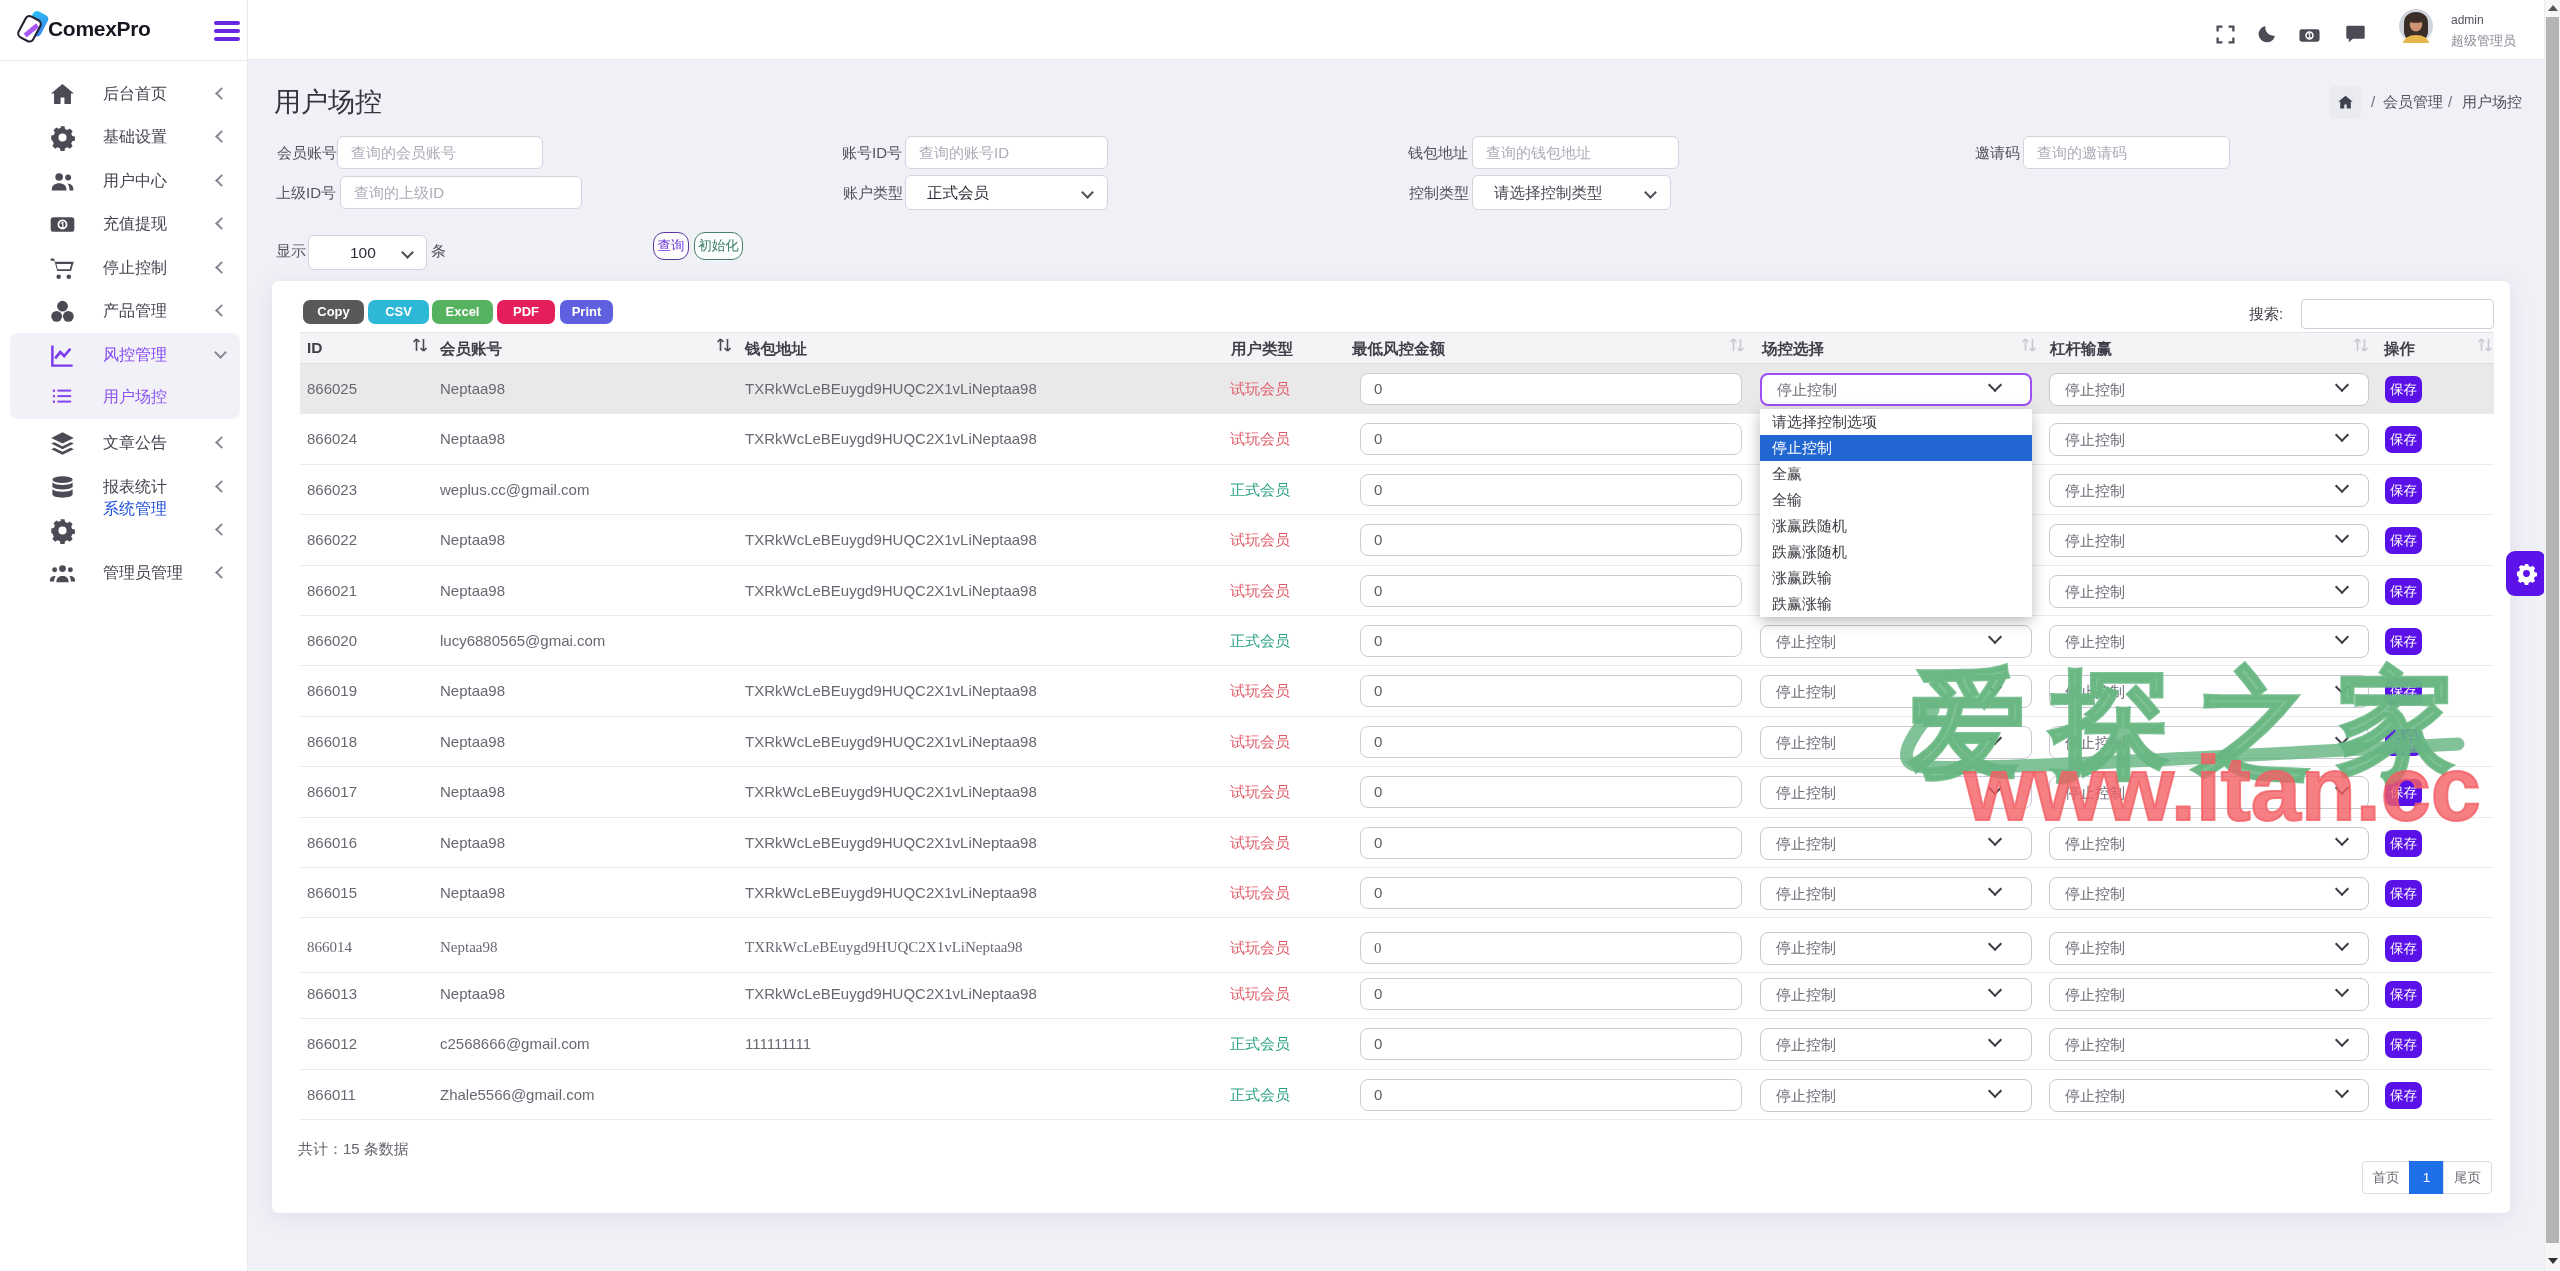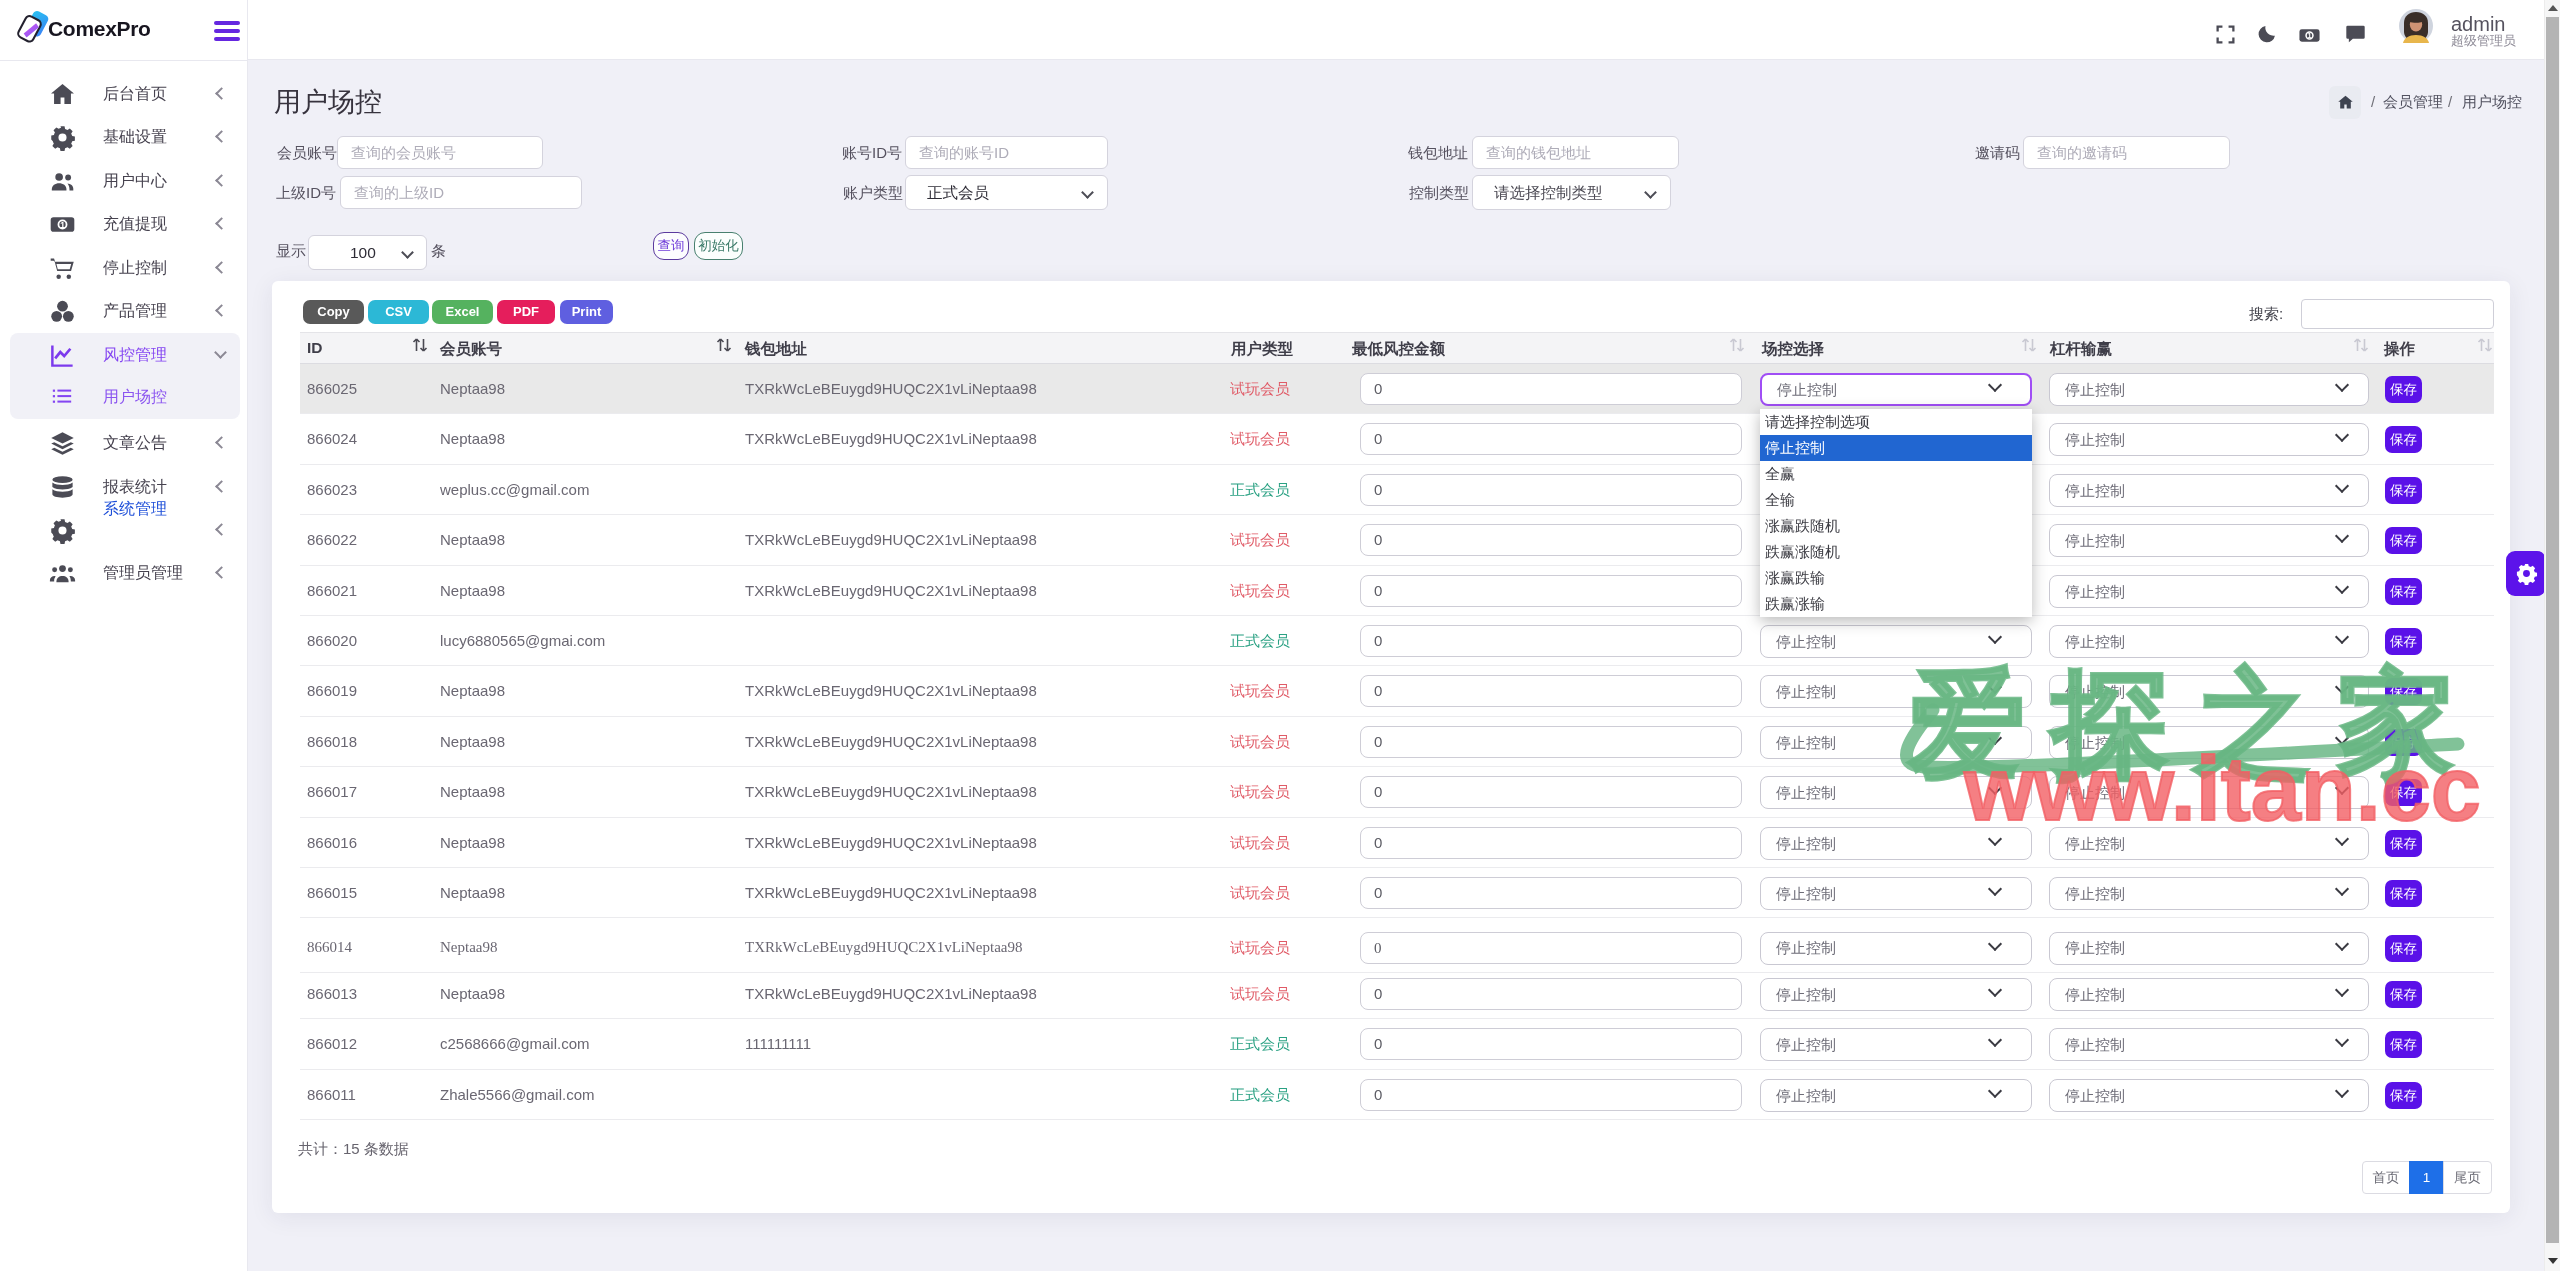--- a/index.html
+++ b/index.html
@@ -20,21 +20,21 @@
 .c-wal{position:absolute;left:445px;font-size:15px;color:#6a6772}
 .c-typ{position:absolute;left:930px;font-size:15px}
 .red{color:#e05a66}.grn{color:#2aa183}
 .c-inp{position:absolute;left:1060px;top:9px;width:382px;height:32px;background:#fff;border:1px solid #cecdd6;border-radius:8px;font-size:15px;color:#5c5c64;line-height:30px;padding-left:13px}
 .c-sel{position:absolute;top:9px;height:33px;background:#fff;border:1px solid #c9c8d2;border-radius:8px;font-size:15px;color:#6e6d78;line-height:31px;padding-left:15px}
 .s1{left:1460px;width:272px}
 .s2{left:1749px;width:320px}
 .sv{position:absolute;left:2085px;top:12px;width:37px;height:27px;background:#5a11e8;border-radius:7px;color:#fff;font-size:13.5px;text-align:center;line-height:27px}
 .selchev{position:absolute;top:16px;width:10px;height:10px;border-right:2px solid #3a3a42;border-bottom:2px solid #3a3a42;transform:rotate(45deg)}
 #ddpanel{left:1760px;top:409px;width:272px;height:208px;background:#fff;box-shadow:0 4px 14px rgba(0,0,0,.28);z-index:40}
-.ddopt{position:absolute;left:0;width:272px;height:26px;font-size:15px;color:#3d3d44;line-height:26px;padding-left:5px}
+.ddopt{position:absolute;left:0;width:272px;height:26px;font-size:15px;color:#3d3d44;line-height:26px;padding-left:12px}
 .ddsel{background:#2166d1;color:#fff}
 #wm1{left:1908px;top:646px;font-size:118px;font-weight:bold;letter-spacing:25px;color:rgba(103,182,131,.85);-webkit-text-stroke:2.5px rgba(103,182,131,.85);z-index:50;white-space:nowrap}
 #wm2{left:1964px;top:738px;font-size:90px;font-weight:bold;color:rgba(243,95,100,.8);-webkit-text-stroke:2px rgba(243,95,100,.8);z-index:50;white-space:nowrap}
 #gear{left:2506px;top:551px;width:40px;height:45px;background:#5c13ea;border-radius:9px;z-index:60}
 #gearsvg{z-index:61}
 #sbar{left:2544px;top:0;width:16px;height:1271px;background:#f6f6f6;z-index:70;border-left:1px solid #ececec}
 #sthumb{position:absolute;left:1px;top:17px;width:13px;height:1226px;background:#b4b4b4}
 .pgbtn{position:absolute;top:1161px;height:33px;background:#fff;border:1px solid #dbdbe2;font-size:13.5px;color:#6b6b75;text-align:center;line-height:31px}
 </style></head><body>
 <div class="abs" id="topbar"></div>
@@ -157,21 +157,21 @@
 <svg class="abs" style="left:2345px;top:23px" width="21" height="21" viewBox="0 0 24 24">
     <path fill="#4b4b55" d="M3 3h18a1.5 1.5 0 0 1 1.5 1.5v12A1.5 1.5 0 0 1 21 18H9l-4.6 4V18H3a1.5 1.5 0 0 1-1.5-1.5v-12A1.5 1.5 0 0 1 3 3z"></path>
   </svg>
 <svg class="abs" style="left:2399px;top:9px" width="34" height="34" viewBox="0 0 34 34">
     <circle cx="17" cy="17" r="17" fill="#cfd4de"></circle>
     <path fill="#3a2e28" d="M5 14c0-7 5-11 12-11s12 4 12 11v9c0 3-2 6-4 7H9c-2-1-4-4-4-7z"></path>
     <ellipse cx="17" cy="15.5" rx="6.2" ry="7" fill="#cf9374"></ellipse>
     <path fill="#e8b64c" d="M4 34c1-5 6-8 13-8s12 3 13 8z"></path>
     <path fill="#3a2e28" d="M8 13c0-5 4-8 9-8s9 3 9 8l-1 6c-.4-2-1-5-2-6-2 1-9 1-13 0-1 1-1.6 4-2 6z"></path>
   </svg>
-<div class="abs" style="left:2451px;top:13px;font-size:20px;color:#55525e">admin</div>
+<div class="abs" style="left:2451px;top:13px;font-size:12px;color:#55525e">admin</div>
 <div class="abs" style="left:2451px;top:32px;font-size:13px;color:#8d8a96">超级管理员</div>
 <div class="abs" style="left:274px;top:84px;font-size:27px;font-weight:500;color:#37333e">用户场控</div>
 <div class="abs" style="left:2329px;top:86px;width:32px;height:33px;background:#e9ebf1;border-radius:6px"></div>
 <svg class="abs" style="left:2337px;top:94px" width="17" height="17" viewBox="0 0 24 24">
     <path fill="#3e4350" d="M12 2.6 1.8 11h2.7v9.5h5.8v-5.8h3.4v5.8h5.8V11h2.7z"></path>
   </svg>
 <div class="abs" style="left:2371px;top:93px;font-size:15px;color:#6f6f78">/</div>
 <div class="abs" style="left:2383px;top:93px;font-size:15px;color:#525260">会员管理</div>
 <div class="abs" style="left:2448px;top:93px;font-size:15px;color:#6f6f78">/</div>
 <div class="abs" style="left:2462px;top:93px;font-size:15px;color:#525260">用户场控</div>

